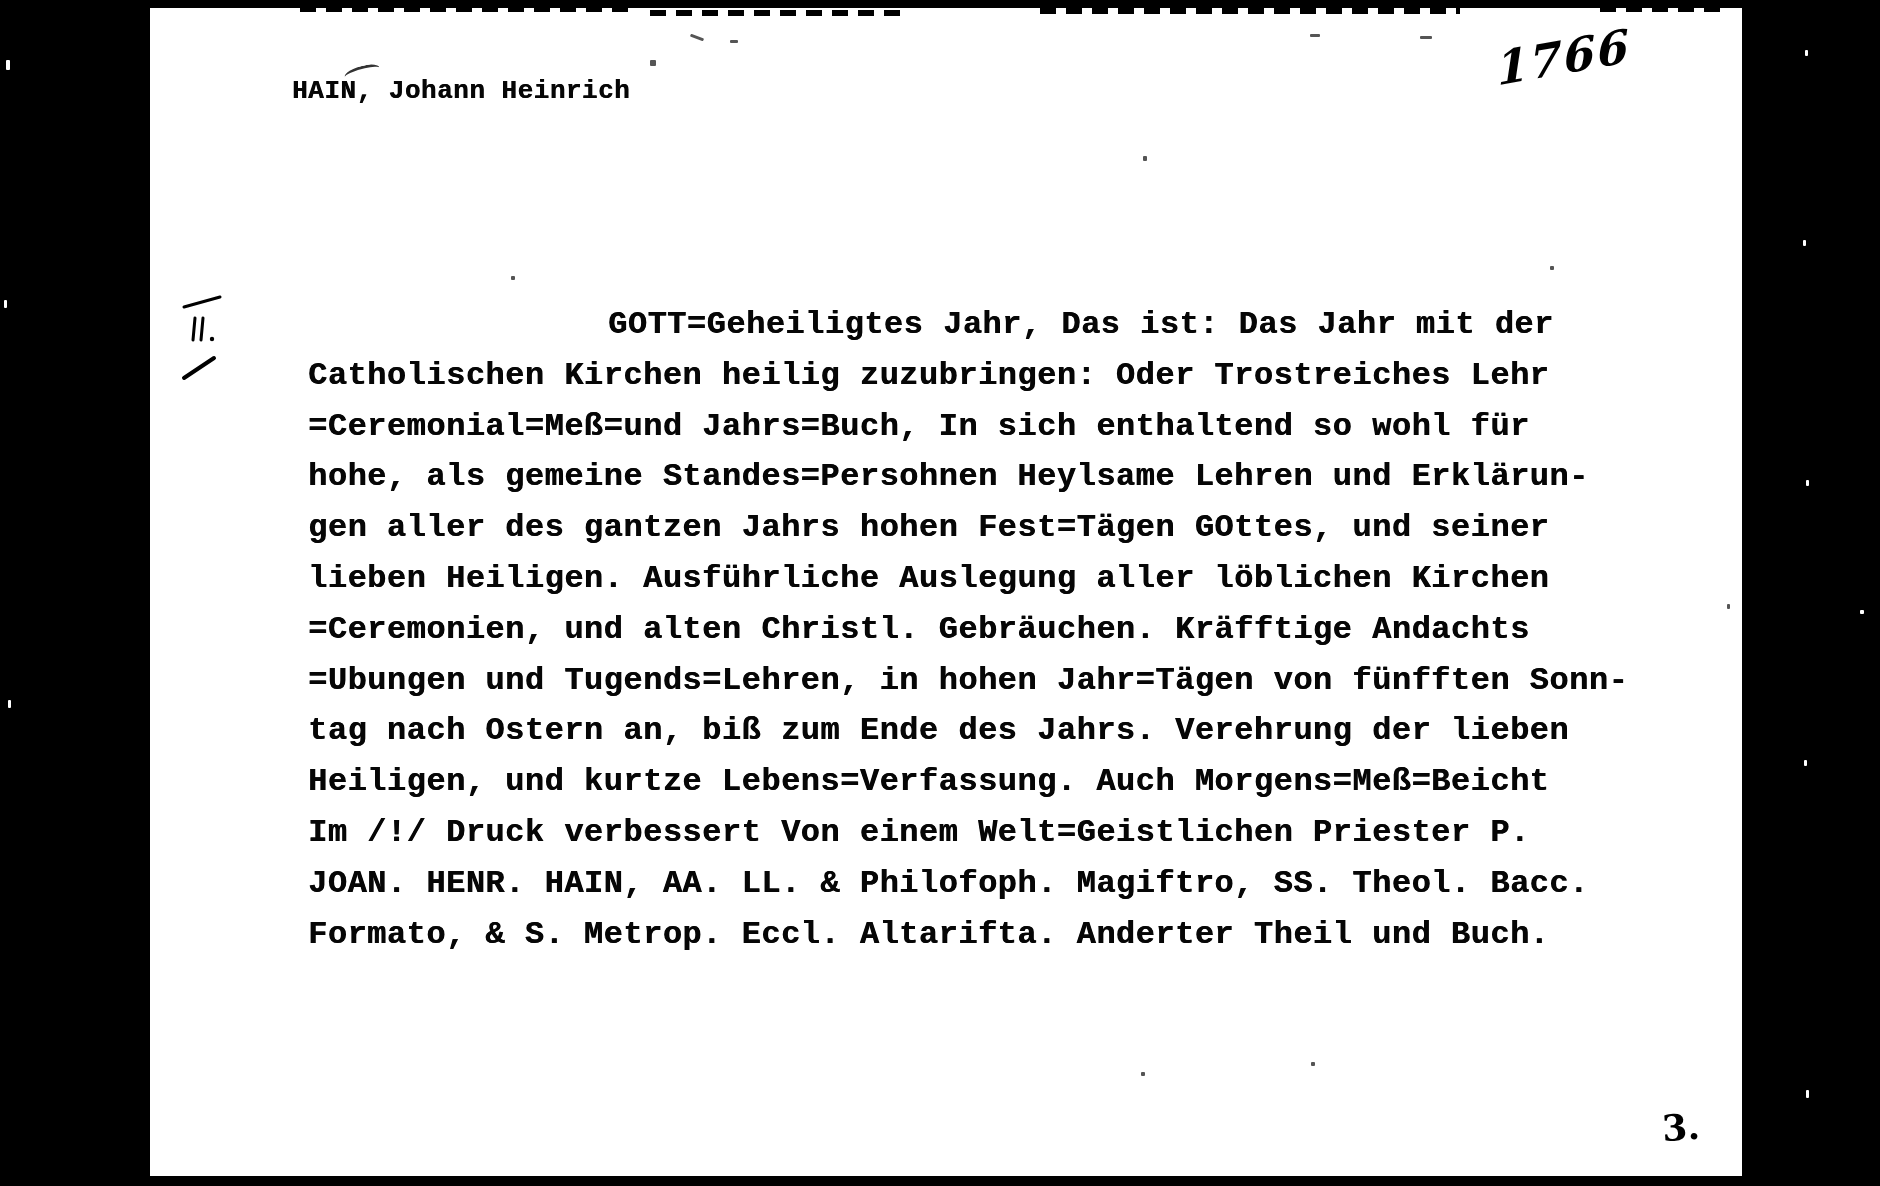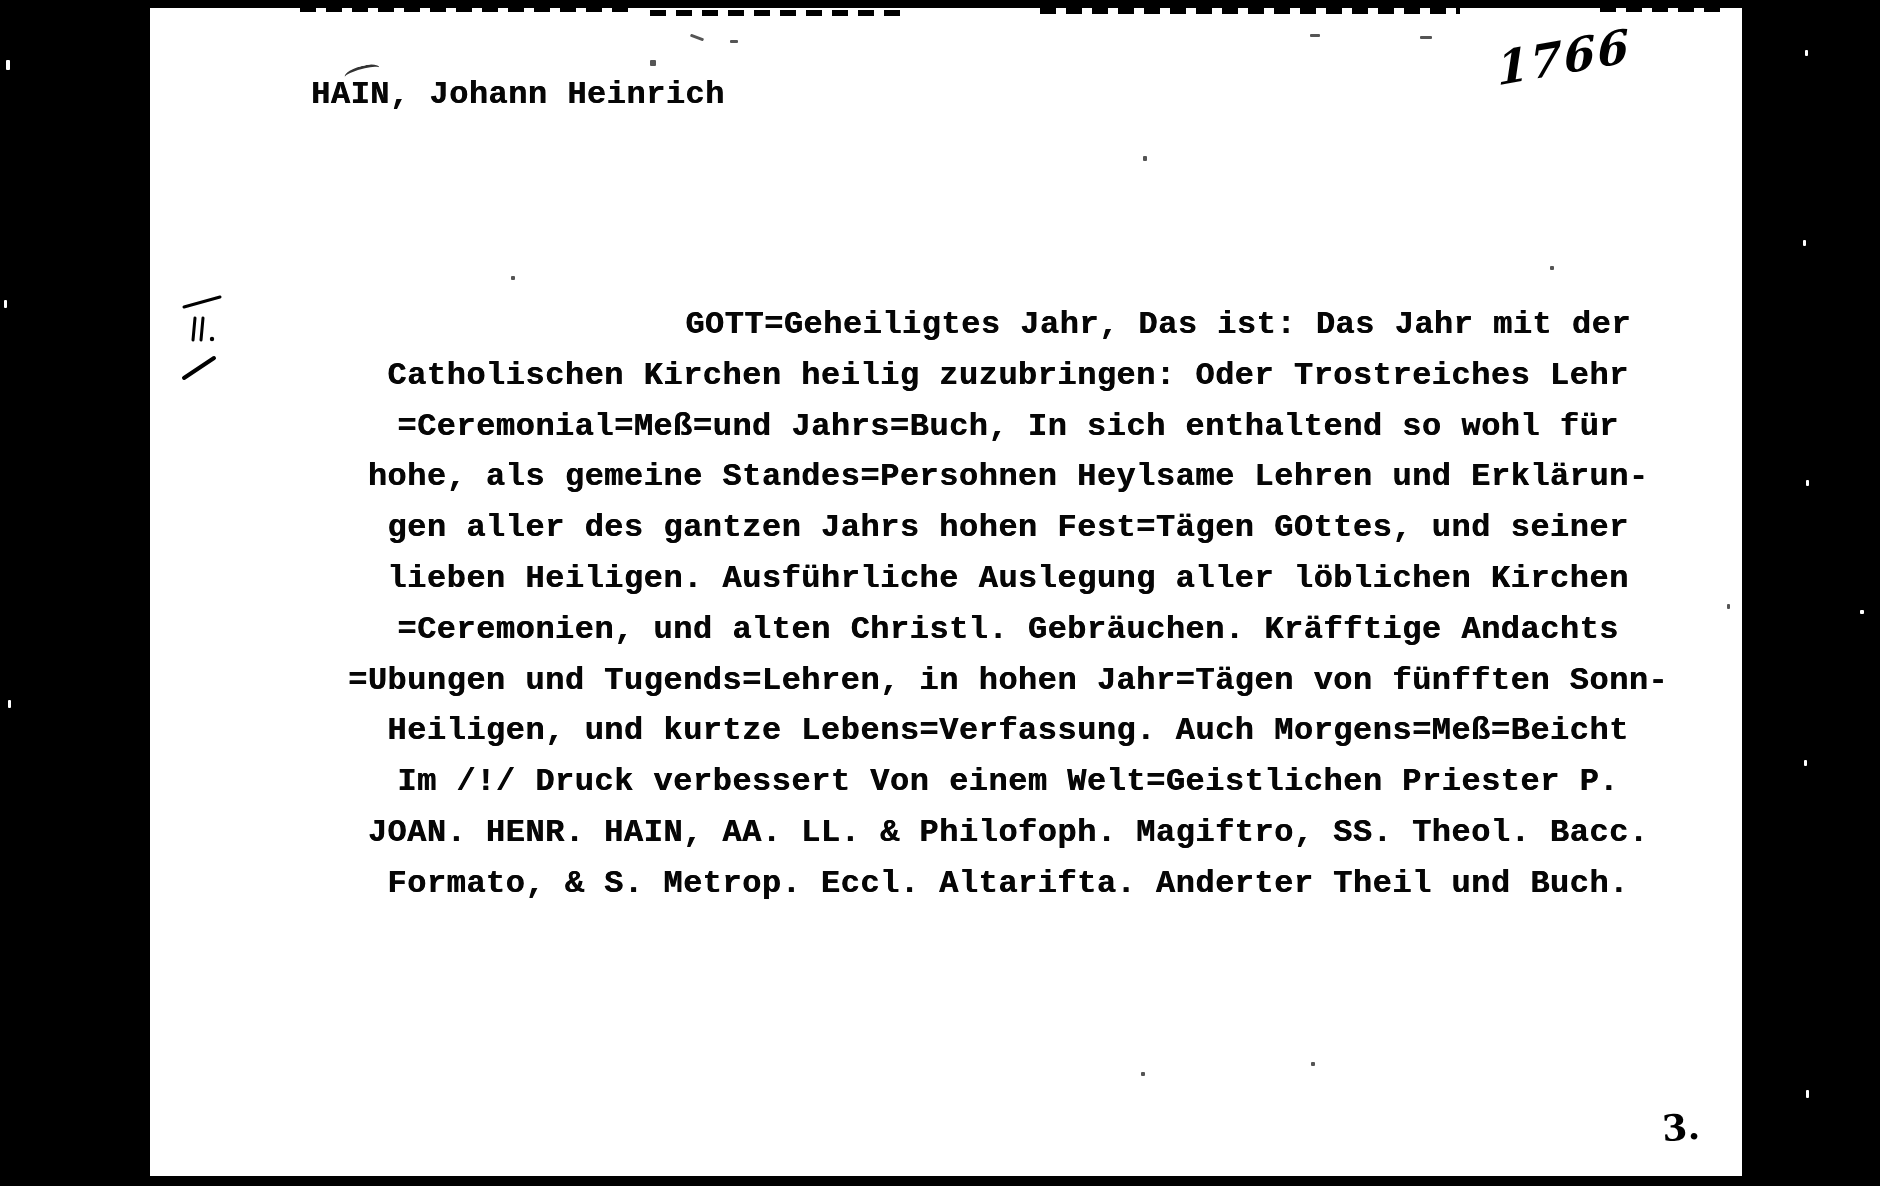--- a/index.html
+++ b/index.html
@@ -8,28 +8,28 @@
     overflow:hidden;
     font-family:"Liberation Mono","DejaVu Sans Mono",monospace;
   }
   .paper{
     position:absolute;left:150px;top:8px;width:1592px;height:1168px;
     background:#ffffff;
   }
   
   .typed{color:#060606;font-weight:700;text-shadow:0.5px 0 0 currentColor;}
   .heading{
-    position:absolute;left:311px;top:76px;
-    font-size:32px;letter-spacing:0.5px;white-space:nowrap;
+    position:absolute;left:292px;top:76px;
+    font-size:26px;letter-spacing:0.5px;white-space:nowrap;
   }
   .bodyblock{
     position:absolute;left:308px;top:300px;width:1400px;
     font-size:32px;line-height:50.8px;letter-spacing:0.5px;white-space:nowrap;
   }
-  .bodyblock .line{height:50.8px;text-align:center;}
+  .bodyblock .line{height:50.8px;}
   .bodyblock .line.first{padding-left:300px;}
   
   .hand-year{
     position:absolute;left:1496px;top:30px;width:140px;
     font-family:"DejaVu Serif","Liberation Serif",serif;
     font-style:italic;font-weight:700;font-size:46px;color:#000;
     transform:rotate(-10deg) skewX(-8deg);letter-spacing:2px;
   }
   
   .page-num{
@@ -100,20 +100,21 @@
 
   <div class="bodyblock typed">
     <div class="line first">GOTT=Geheiligtes Jahr, Das ist: Das Jahr mit der</div>
     <div class="line">Catholischen Kirchen heilig zuzubringen: Oder Trostreiches Lehr</div>
     <div class="line">=Ceremonial=Meß=und Jahrs=Buch, In sich enthaltend so wohl für</div>
     <div class="line">hohe, als gemeine Standes=Persohnen Heylsame Lehren und Erklärun-</div>
     <div class="line">gen aller des gantzen Jahrs hohen Fest=Tägen GOttes, und seiner</div>
     <div class="line">lieben Heiligen. Ausführliche Auslegung aller löblichen Kirchen</div>
     <div class="line">=Ceremonien, und alten Christl. Gebräuchen. Kräfftige Andachts</div>
     <div class="line">=Ubungen und Tugends=Lehren, in hohen Jahr=Tägen von fünfften Sonn-</div>
+    <div class="line">tag nach Ostern an, biß zum Ende des Jahrs. Verehrung der lieben</div>
     <div class="line">Heiligen, und kurtze Lebens=Verfassung. Auch Morgens=Meß=Beicht</div>
     <div class="line">Im /!/ Druck verbessert Von einem Welt=Geistlichen Priester P.</div>
     <div class="line">JOAN. HENR. HAIN, AA. LL. &amp; Philofoph. Magiftro, SS. Theol. Bacc.</div>
     <div class="line">Formato, &amp; S. Metrop. Eccl. Altarifta. Anderter Theil und Buch.</div>
   </div>
 
   <div class="page-num">3.</div>
 
 </div>
 

